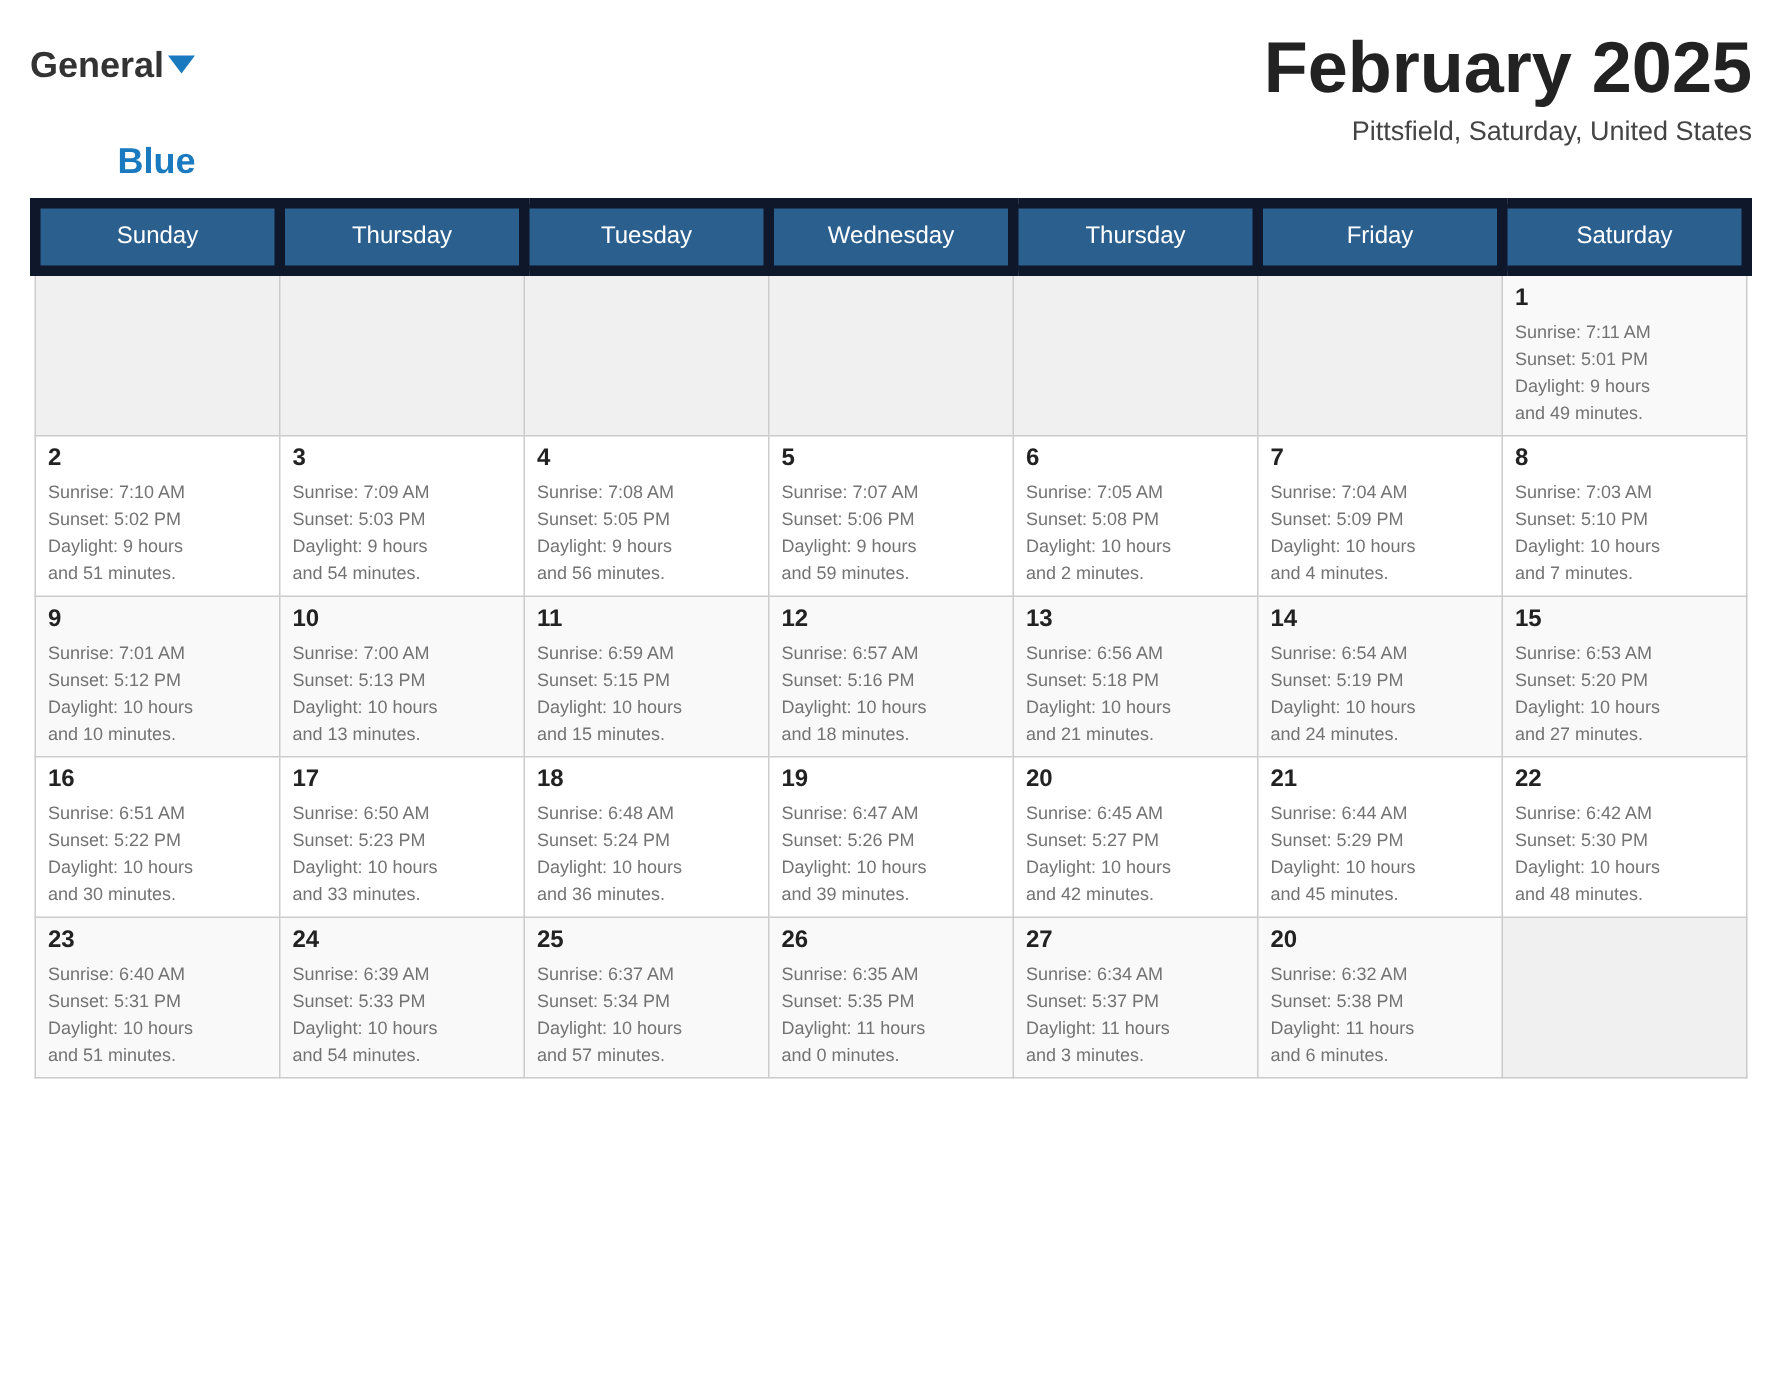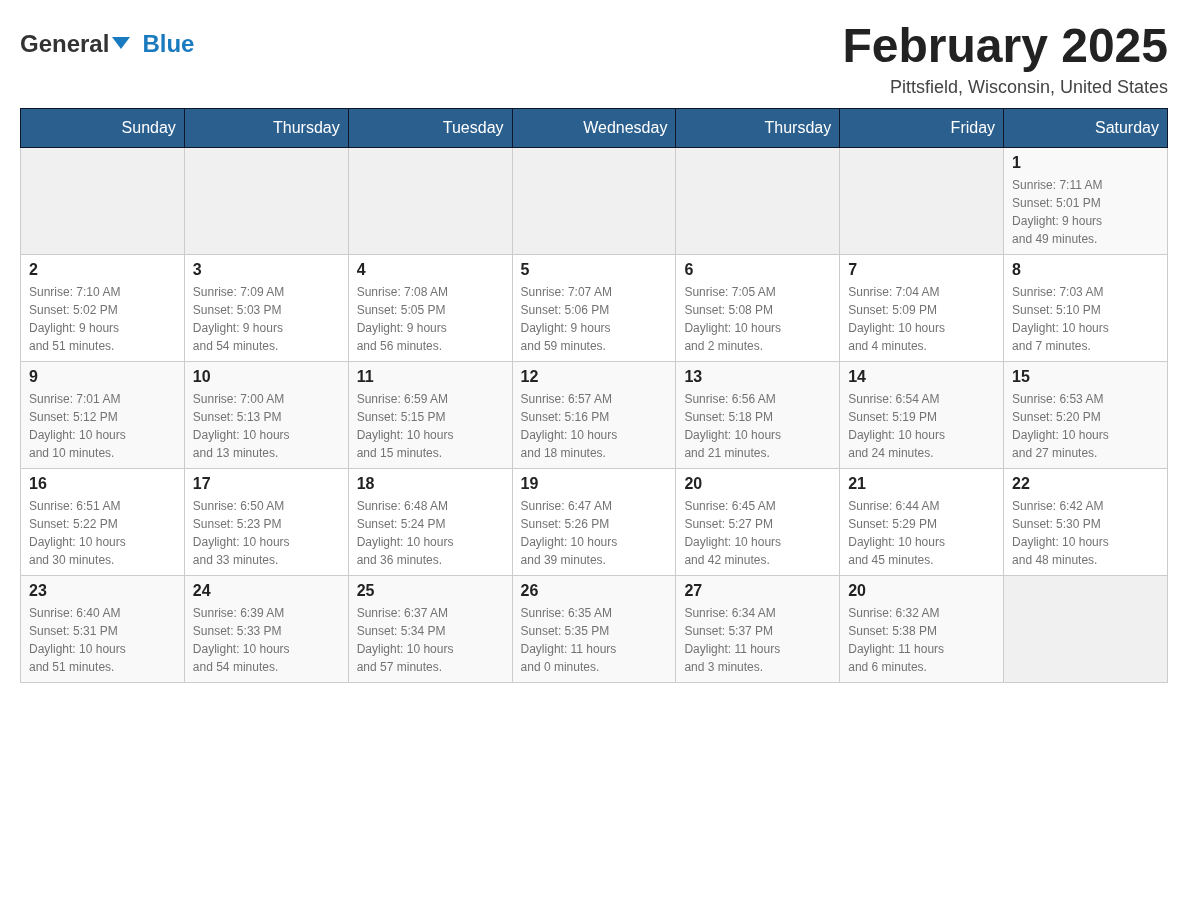--- a/index.html
+++ b/index.html
@@ -11,23 +11,24 @@
       min-height: 918px;
     }
     .header {
       display: flex;
       justify-content: space-between;
       align-items: flex-start;
       margin-bottom: 10px;
     }
     .logo {
       display: flex;
-      flex-direction: row;
+      flex-direction: column;
       align-items: flex-end;
       padding-top: 10px;
+      gap: 36px;
     }
     .logo-row {
       display: flex;
       align-items: center;
     }
     .title-section {
       text-align: right;
     }
     .month-title {
       font-size: 48px;
@@ -44,22 +45,22 @@
       width: 100%;
       border-collapse: collapse;
       margin-top: 10px;
     }
     .calendar th {
       background-color: #2b5f8e;
       color: #fff;
       padding: 10px 8px;
       font-size: 16px;
       font-weight: normal;
-      text-align: right;
-      border: 1px solid #0f172a;
+      text-align: center;
+      border: 7px solid #0f172a;
     }
     .calendar td {
       vertical-align: top;
       padding: 6px 8px;
       border: 1px solid #ccc;
       width: 14.28%;
       min-height: 110px;
       font-size: 12px;
       color: #333;
       background: #fff;
@@ -110,21 +111,21 @@
     <div class="logo-row">
       <span class="logo-general" style="font-size:24px;font-weight:bold;color:#333;">General</span>
       <span class="logo-triangle"></span>
     </div>
     <div class="logo-row">
       <span class="logo-blue-text" style="font-size:24px;font-weight:bold;color:#1a7abf;margin-left:12px;">Blue</span>
     </div>
   </div>
   <div class="title-section">
     <div class="month-title">February 2025</div>
-    <div class="location">Pittsfield, Wisconsin, United States</div>
+    <div class="location">Pittsfield, Saturday, United States</div>
   </div>
 </div>
 
 <table class="calendar">
   <thead>
     <tr>
       <th>Sunday</th>
       <th>Thursday</th>
       <th>Tuesday</th>
       <th>Wednesday</th>

